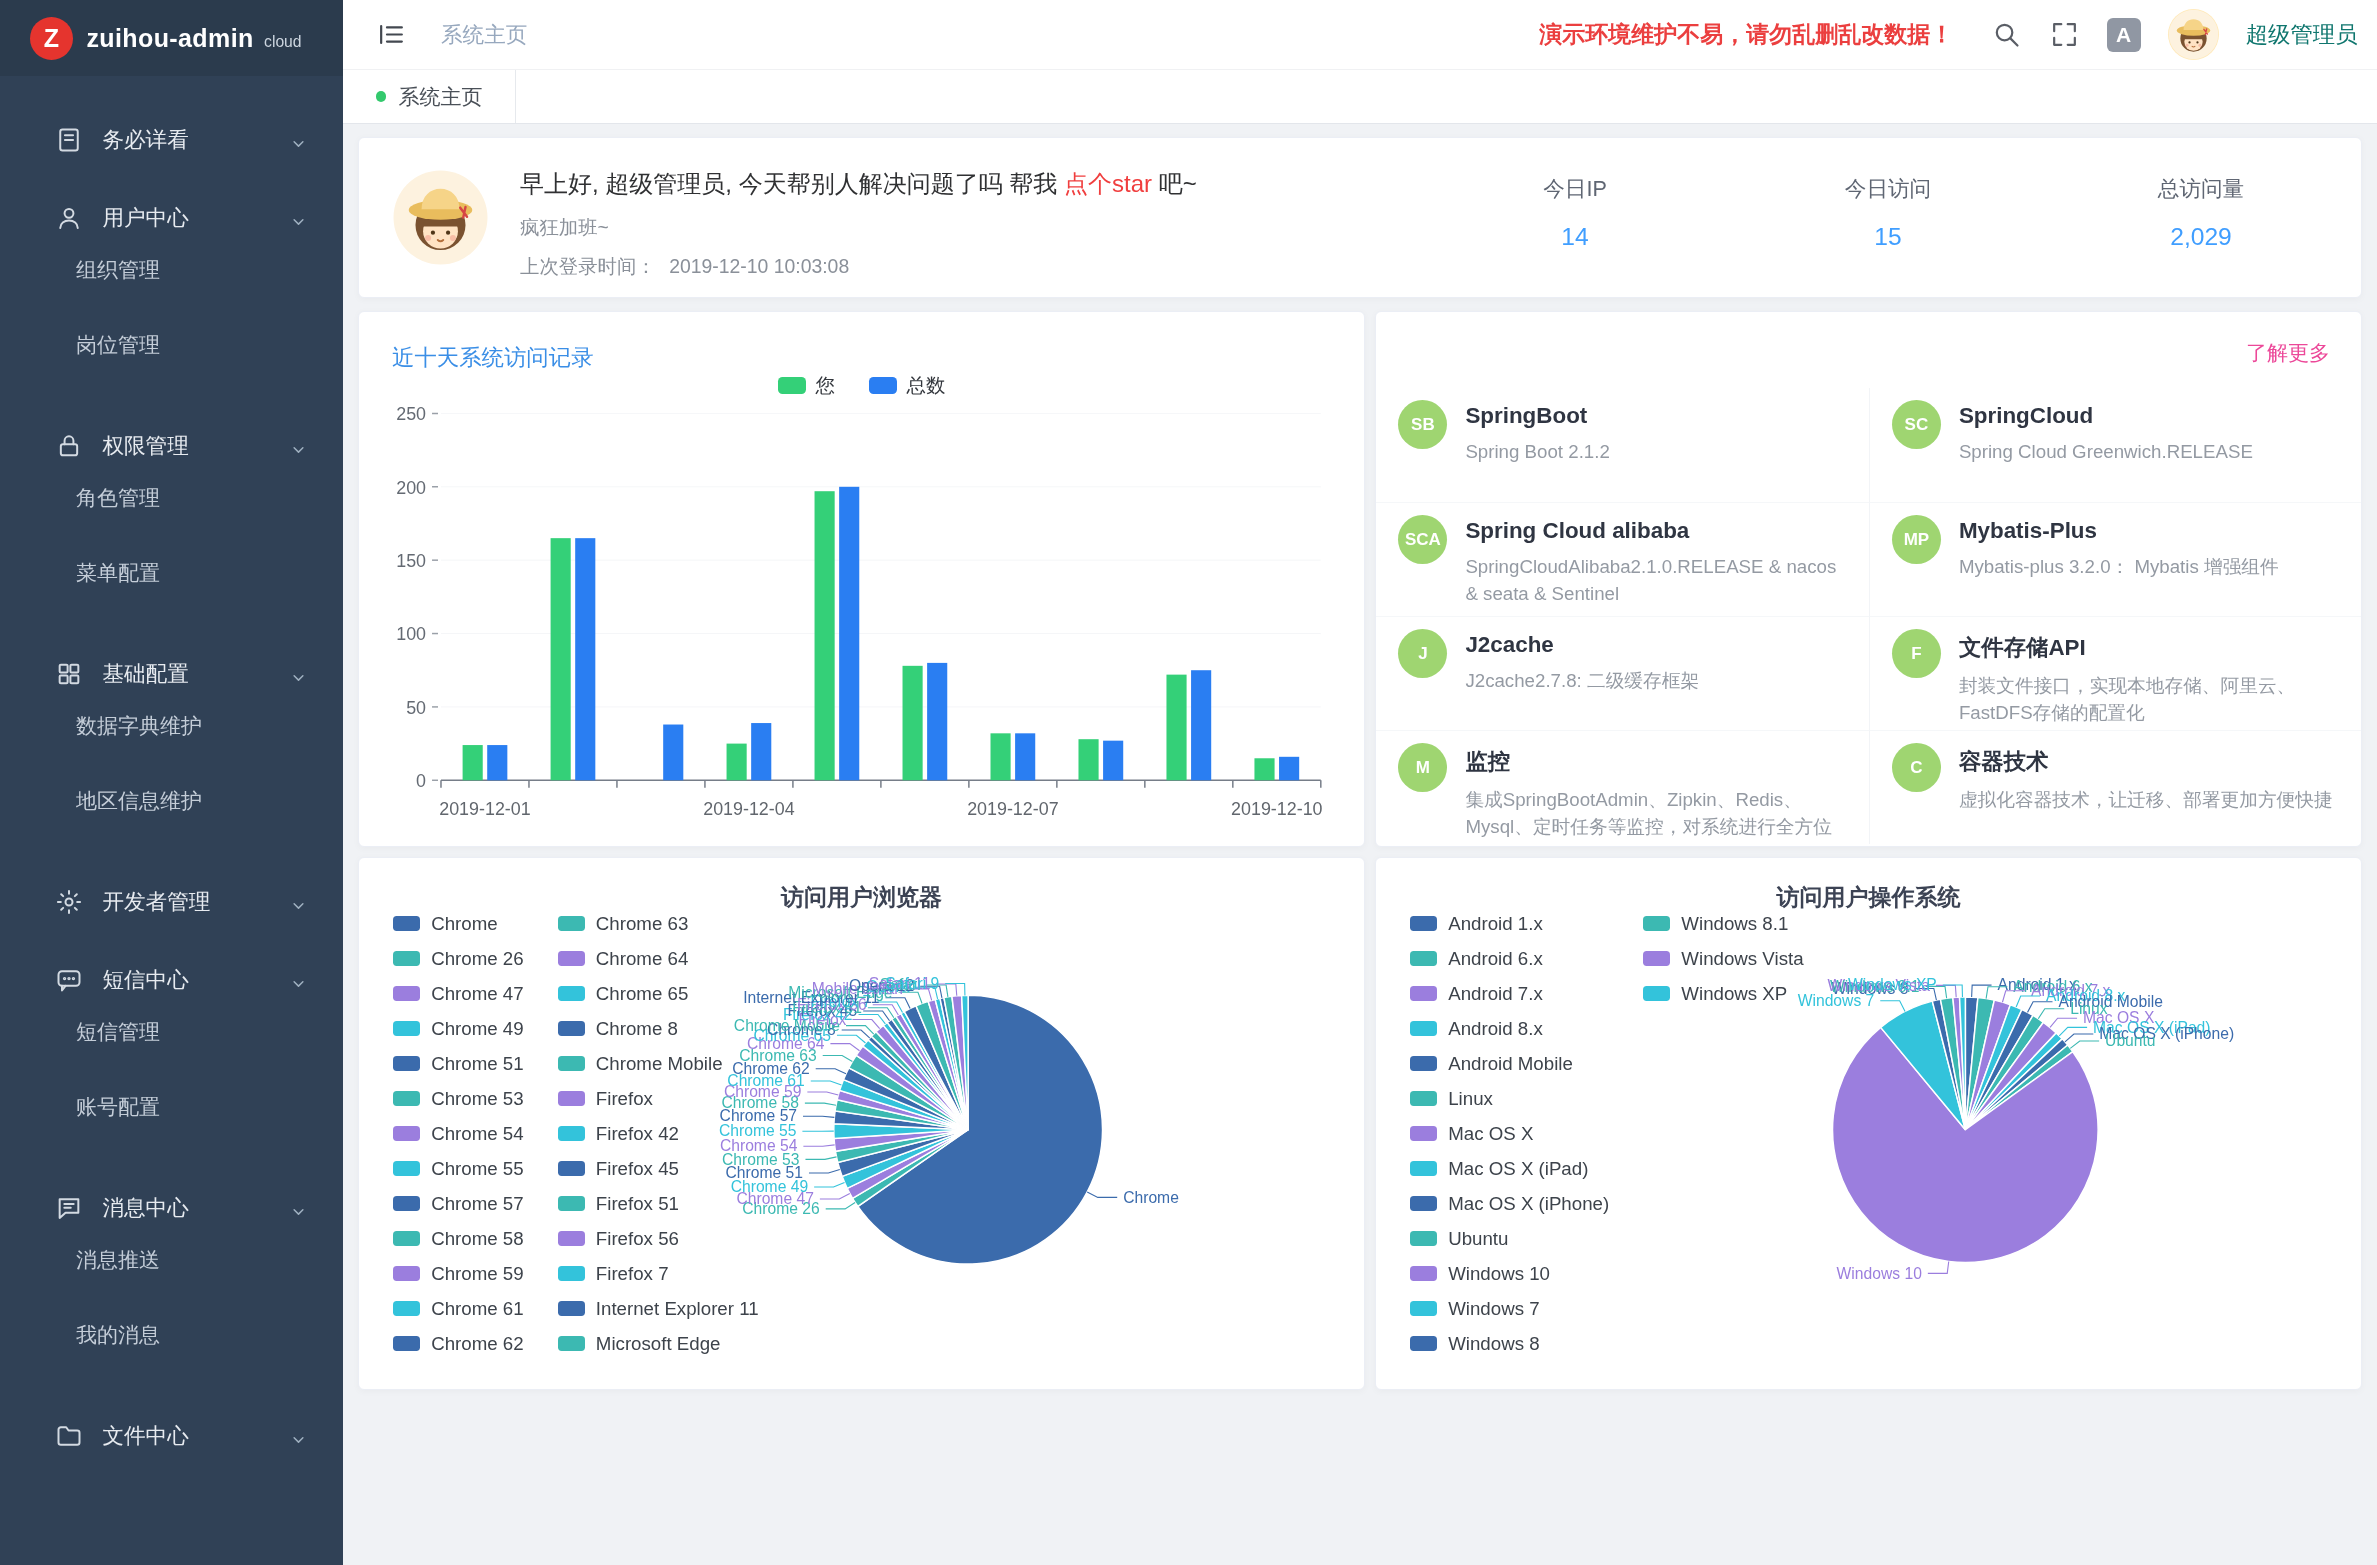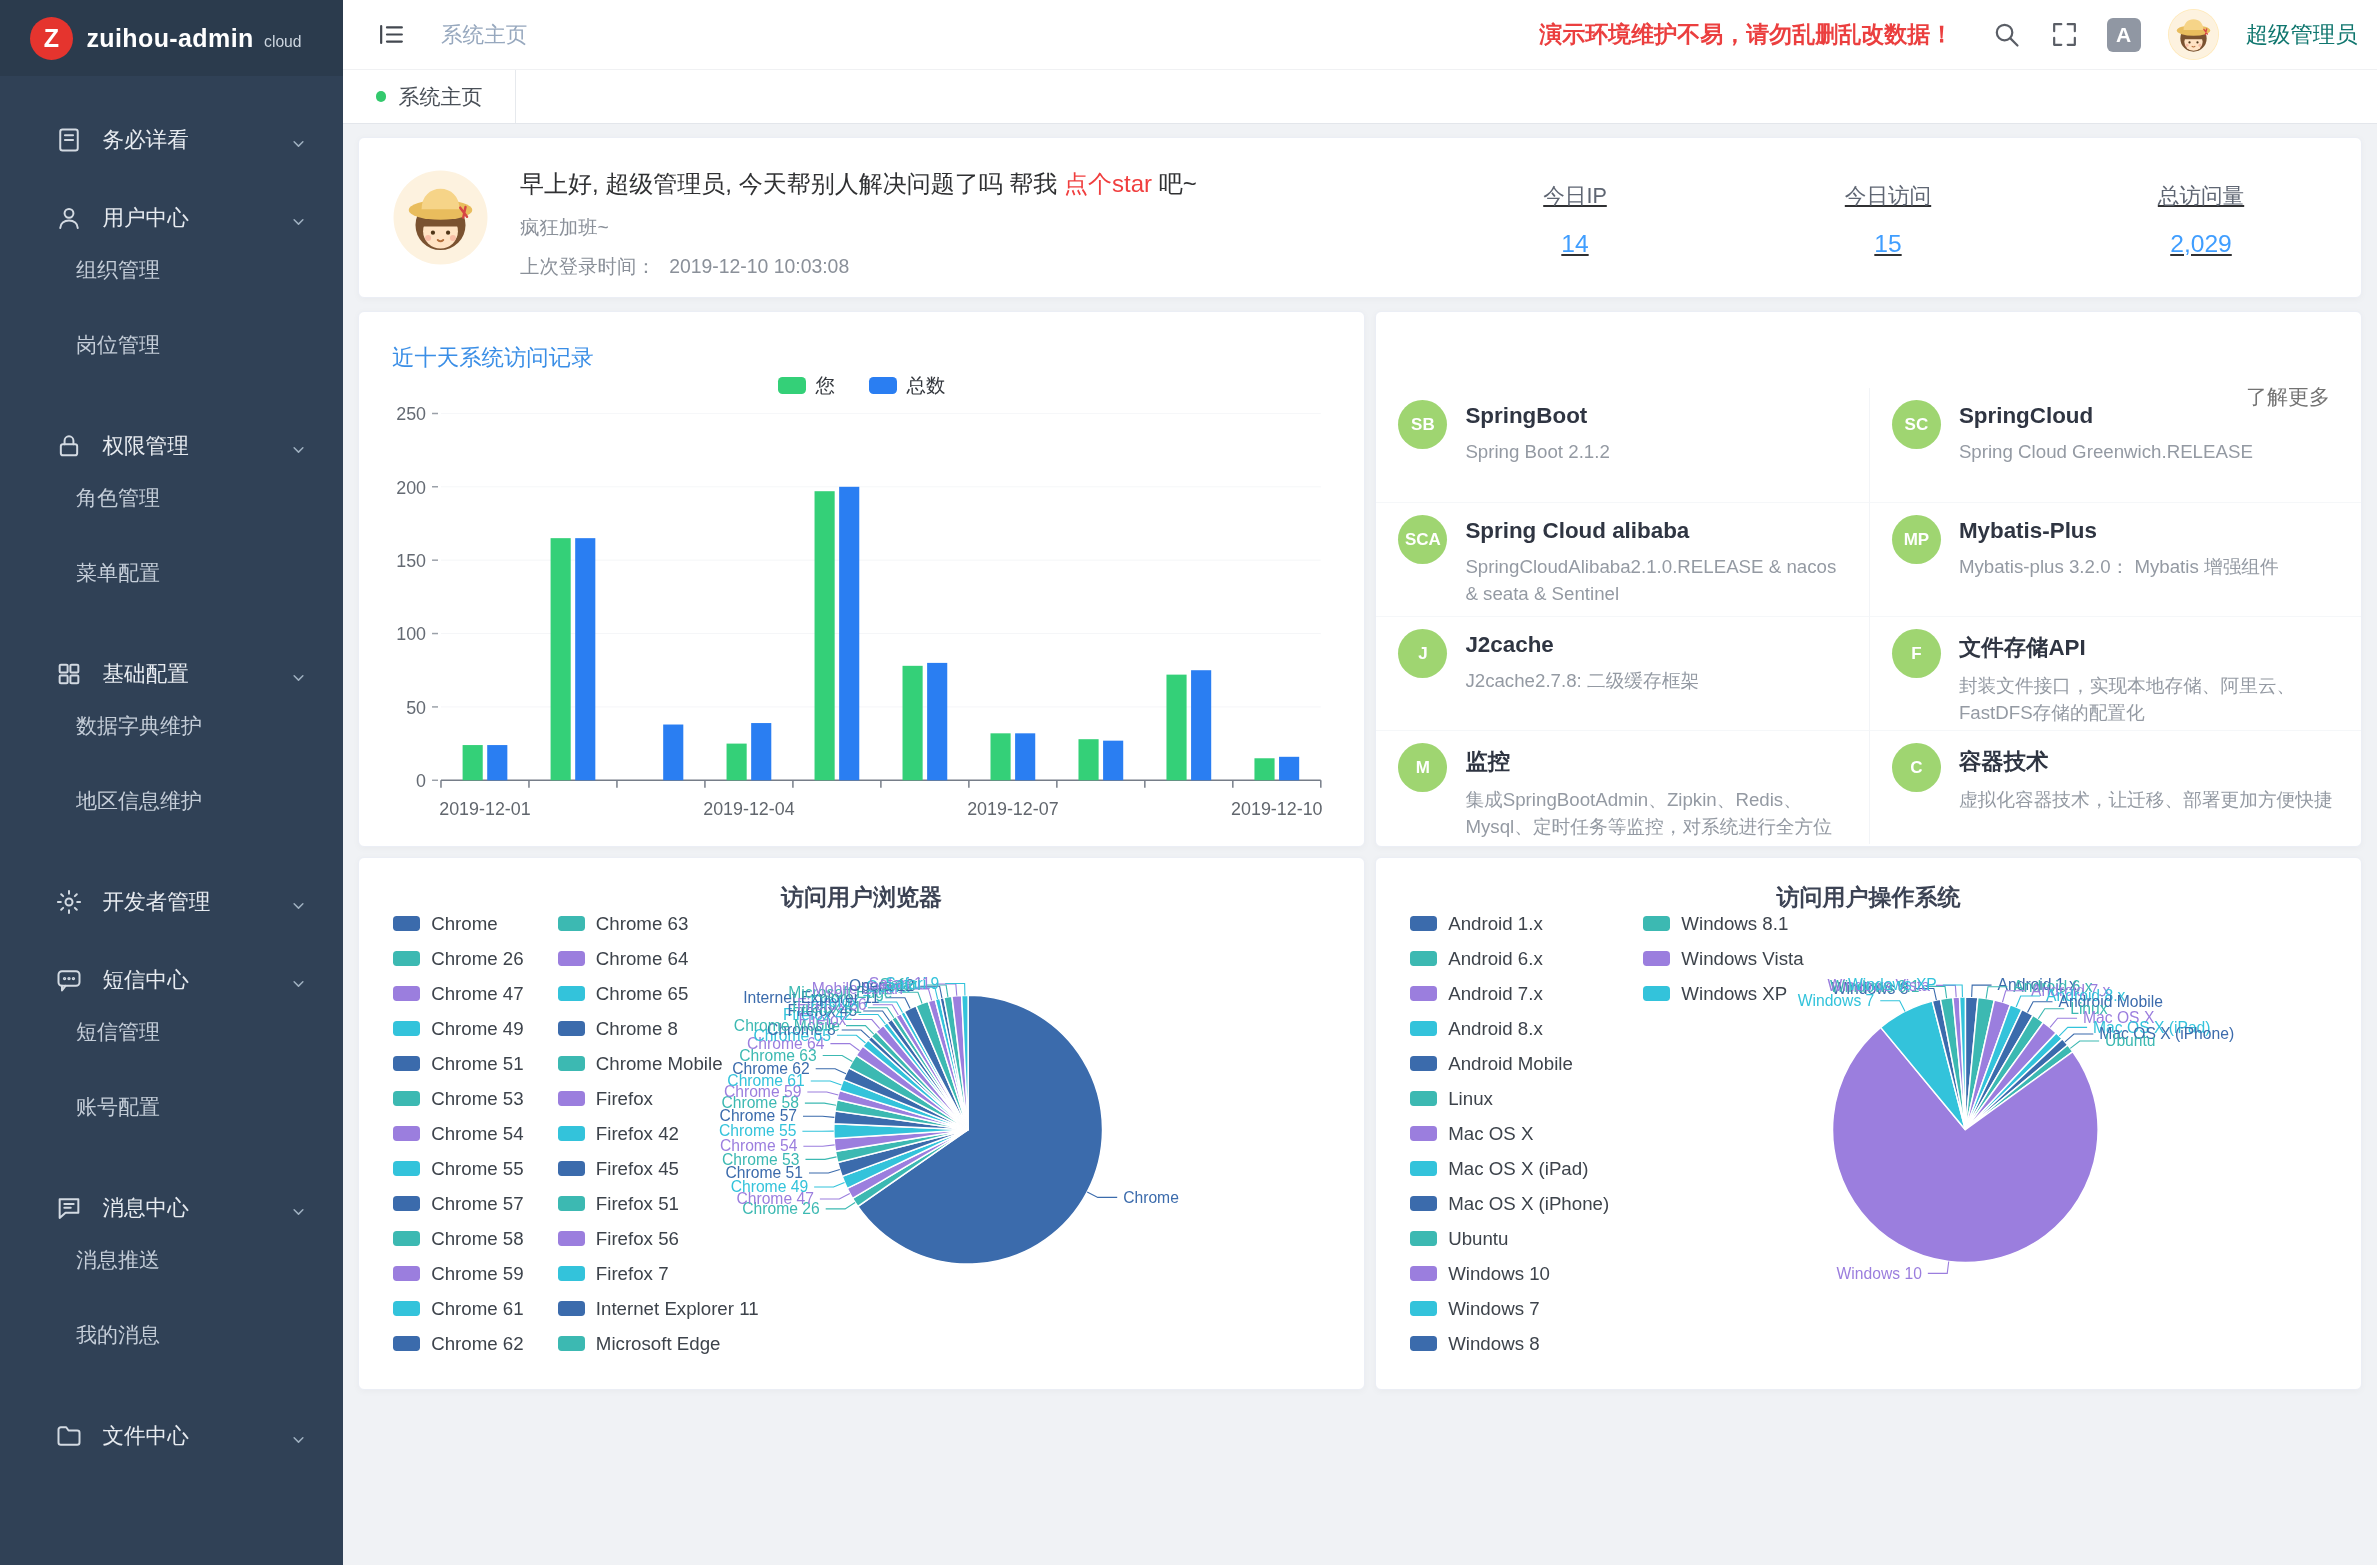--- a/index.html
+++ b/index.html
@@ -41,34 +41,34 @@
   .card { position:absolute; background:#fff; border:0.7px solid #ebeef5; border-radius:6px; overflow:hidden; box-shadow:0 1.5px 7.5px rgba(0,0,0,.03); }
 
   #card-greeting { left:15px; top:13.4px; width:2004px; height:161px; }
   .greet-avatar { position:absolute; left:33px; top:31px; width:97px; height:97px; border-radius:50%; overflow:hidden; }
   .greet-texts { position:absolute; left:161px; top:30px; }
   .greet-title { font-size:24px; color:#303133; }
   .greet-title .star { color:#f03e3e; cursor:pointer; }
   .greet-sub { margin-top:13.4px; font-size:19.4px; color:#8a9099; }
   .greet-login { margin-top:12px; font-size:19.4px; color:#8a9099; }
   .greet-login .login-time { margin-left:13.4px; }
-  .greet-stats { position:absolute; right:104px; top:43px; display:flex; gap:201px;text-decoration:underline; }
+  .greet-stats { position:absolute; right:104px; top:36px; display:flex; gap:201px; }
   .stat { text-align:center; min-width:112px; }
   .stat-label { font-size:21.6px; color:#5f6673; }
   .stat-value { margin-top:19.4px; font-size:24.6px; color:#409eff; }
 
   #card-visits { left:15px; top:187px; width:1007px; height:536px; }
   .chart-title { position:absolute; left:33px; top:30px; font-size:22.4px; color:#3a8ee6; }
   .bar-legend { position:absolute; left:0; right:0; top:60px; display:flex; justify-content:center; gap:34px; }
   .bl-item { display:flex; align-items:center; gap:9.7px; font-size:19.4px; color:#33373d; cursor:pointer; }
   .bl-swatch { width:28px; height:16.4px; border-radius:4.5px; }
   #bar-svg { position:absolute; left:19.4px; top:91px; }
 
   #card-tech { left:1032px; top:187px; width:987px; height:536px; }
-  .more-link { position:absolute; right:31px; top:27px; font-size:21px; color:#737373; cursor:pointer;margin-top:44px; }
+  .more-link { position:absolute; right:31px; top:27px; font-size:21px; color:#ec4899; cursor:pointer; }
   .tech-grid { position:absolute; left:0; top:76px; width:100%; height:457px; display:grid; grid-template-columns:1fr 1fr; grid-template-rows:repeat(4,114px); }
   .tech-cell { padding:12px 21px 0 22.4px; display:flex; gap:18px; overflow:hidden; }
   .tech-cell:nth-child(even) { border-left:0.7px solid #f2f4f7; }
   .tech-cell:nth-child(n+3) { border-top:0.7px solid #f5f7f9; }
   .tech-badge { flex:0 0 49px; width:49px; height:49px; border-radius:50%; background:#9fd571; color:#fff; display:flex; align-items:center; justify-content:center; font-size:17px; font-weight:bold; }
   .tech-title { font-size:22.4px; font-weight:bold; color:#2f3542; padding-top:3px; }
   .tech-desc { margin-top:9px; font-size:18.7px; color:#949aa3; line-height:1.45; max-width:388px; }
 
   #card-browser { left:15px; top:733px; width:1007px; height:533px; }
   #card-os { left:1032px; top:733px; width:987px; height:533px;text-align:right; }

